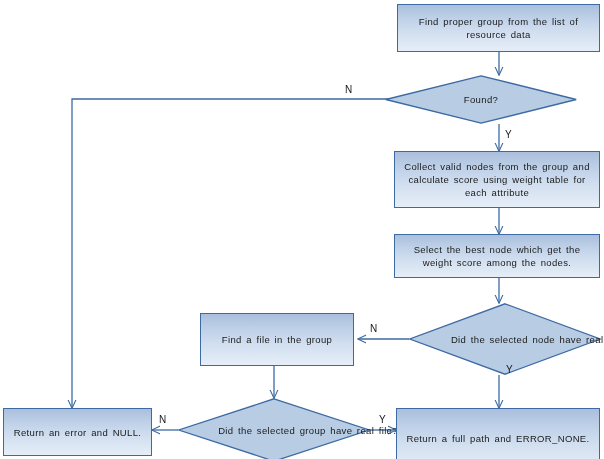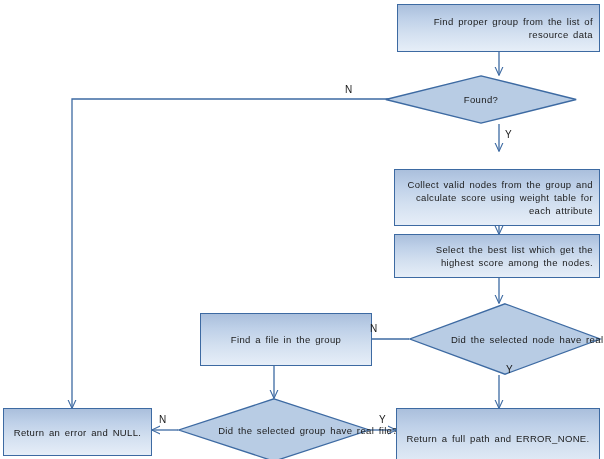--- a/index.html
+++ b/index.html
@@ -22,21 +22,21 @@
     width: 604px;
     height: 459px;
     pointer-events: none;
   }
   .node {
     position: absolute;
     box-sizing: border-box;
     display: flex;
     align-items: center;
     justify-content: center;
-    text-align: right;
+    text-align: center;
     color: #1a1a1a;
     font-size: 9.5px;
     line-height: 13px;
     letter-spacing: 0.35px;
     word-spacing: 1.6px;
   }
   .box {
     border: 1px solid #3d6aa2;
     background: linear-gradient(to bottom, #aabfdc 0%, #bed0e8 28%, #d3e0f0 62%, #e6eef8 100%);
     padding: 2px 6px;
@@ -113,36 +113,36 @@
     <span>Find proper group from the list of resource data</span>
   </div>
 
   <div class="diamond-wrap" style="left:385px; top:75px; width:192px; height:49px;">
     <svg width="192" height="49" viewBox="0 0 192 49" preserveAspectRatio="none">
       <polygon points="96,0.8 191.2,24.5 96,48.2 0.8,24.5" fill="#b8cce4" stroke="#3d6aa2" stroke-width="1.3"></polygon>
     </svg>
     <div class="diamond-label">Found?</div>
   </div>
 
-  <div class="node box" style="left:394px; top:151px; width:206px; height:57px;margin-top:18px;">
+  <div class="node box" style="left:394px; top:151px; width:206px; height:57px;">
     <span>Collect valid nodes from the group and calculate score using weight table for each attribute</span>
   </div>
 
   <div class="node box" style="left:394px; top:234px; width:206px; height:44px;">
-    <span>Select the best list which get the highest score among the nodes.</span>
+    <span>Select the best node which get the weight score among the nodes.</span>
   </div>
 
   <div class="diamond-wrap" style="left:409px; top:303px; width:192px; height:72px;">
     <svg width="192" height="72" viewBox="0 0 192 72" preserveAspectRatio="none">
       <polygon points="96,0.8 191.2,36 96,71.2 0.8,36" fill="#b8cce4" stroke="#3d6aa2" stroke-width="1.3"></polygon>
     </svg>
     <div class="diamond-label" style="padding:0 34px;">Did the selected node have real file?</div>
   </div>
 
-  <div class="node box" style="left:200px; top:313px; width:172px; height:53px;">
+  <div class="node box" style="left:200px; top:313px; width:154px; height:53px;">
     <span>Find a file in the group</span>
   </div>
 
   <div class="diamond-wrap" style="left:178px; top:398px; width:192px; height:64px;">
     <svg width="192" height="64" viewBox="0 0 192 64" preserveAspectRatio="none">
       <polygon points="96,0.8 191.2,32 96,63.2 0.8,32" fill="#b8cce4" stroke="#3d6aa2" stroke-width="1.3"></polygon>
     </svg>
     <div class="diamond-label" style="padding:0 34px;">Did the selected group have real file?</div>
   </div>
 

